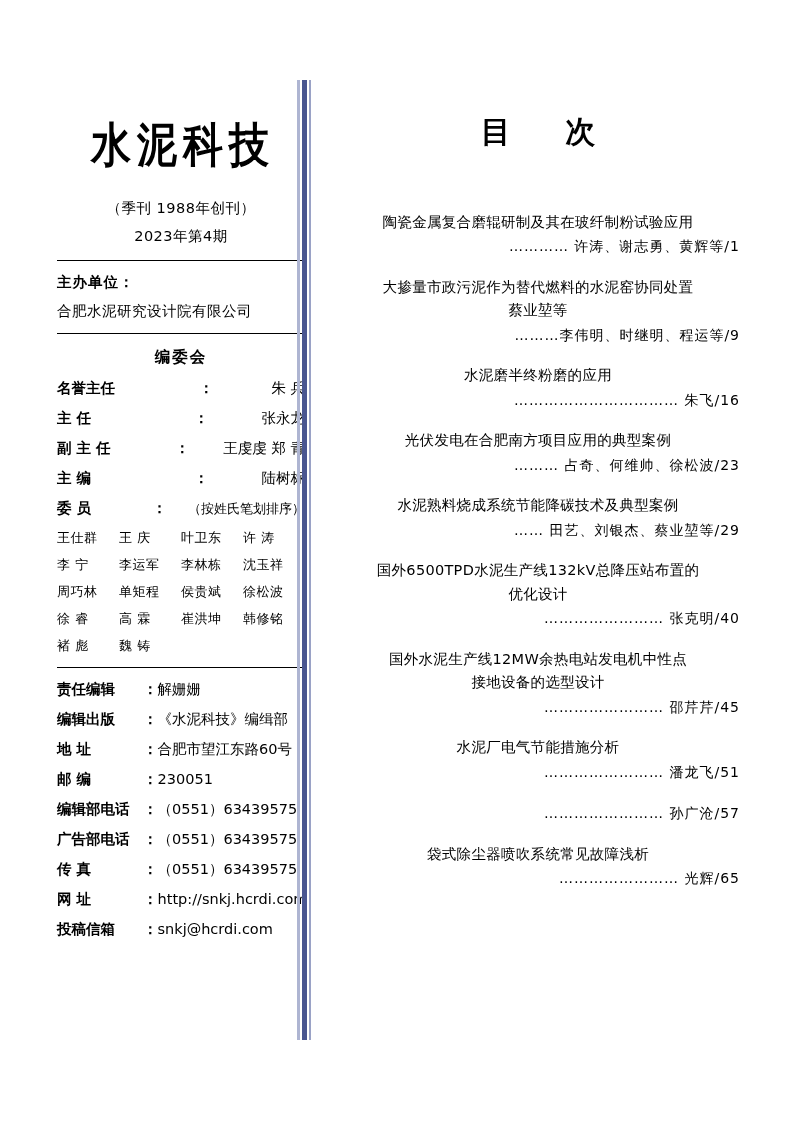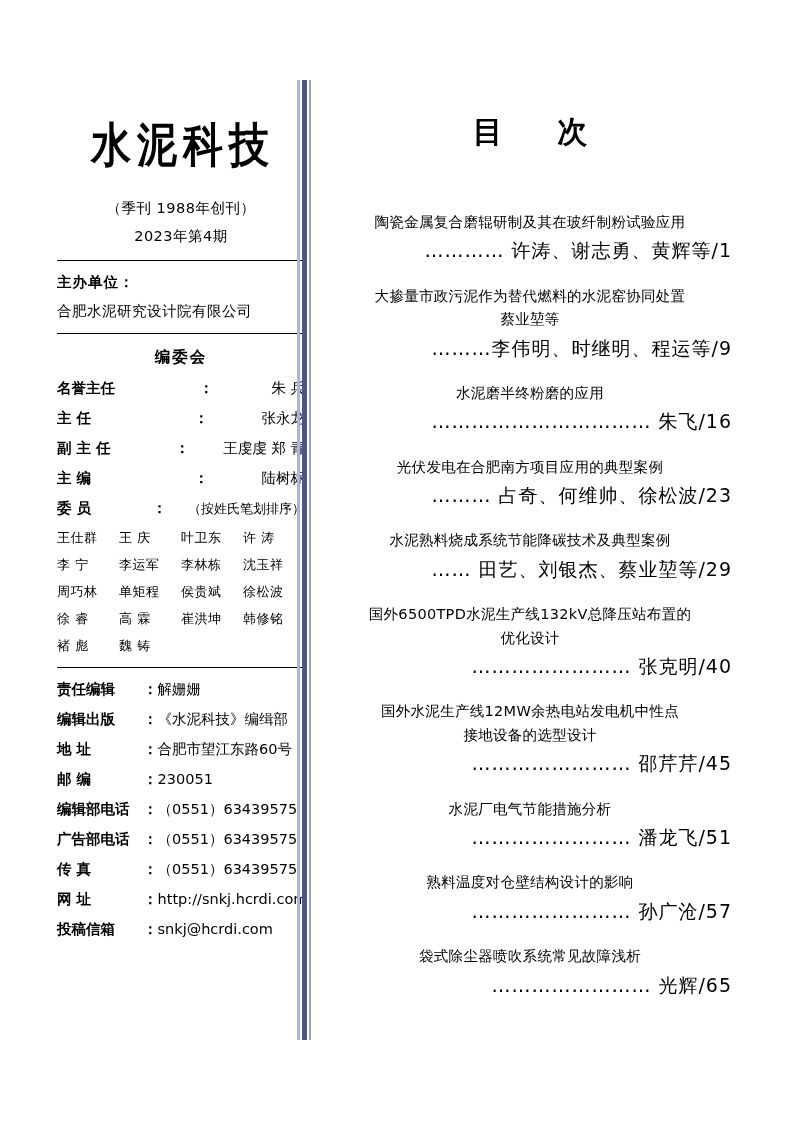--- a/index.html
+++ b/index.html
@@ -167,21 +167,21 @@
     width: 4px;
     background: linear-gradient(to right, #c9cee4, #5f6ba6);
   }
   .divider .bar.b1 { left: 0px; background: #aeb5d2; width: 3px;}
   .divider .bar.b2 { left: 5px; background: #4a5690; width: 5px;}
   .divider .bar.b3 { left: 12px; background: #9aa2c6; width: 2px;}
 
   
   .toc {
     position: absolute;
-    left: 328px;
+    left: 336px;
     top: 112px;
     width: 404px;
   }
   .toc-title {
     font-family: "DejaVu Serif", "Liberation Serif", serif;
     font-size: 30px;
     font-weight: bold;
     text-align: center;
     letter-spacing: 22px;
     padding-left: 22px;
@@ -190,21 +190,21 @@
   .toc-entry {
     margin-bottom: 17px;
   }
   .toc-line {
     font-size: 14.5px;
     line-height: 1.62;
     letter-spacing: 0.3px;
     text-align: center;
   }
   .toc-authors {
-    font-size: 19px;
+    font-size: 14px;
     text-align: right;
     line-height: 1.75;
     letter-spacing: 0.3px;
     white-space: nowrap;
   }
   .dots { letter-spacing: 1px; }
 </style>
 </head>
 <body>
 
@@ -380,21 +380,20 @@
       <div class="toc-line">接地设备的选型设计</div>
       <div class="toc-authors dots">……………………  邵芹芹/45</div>
     </div>
 
     <div class="toc-entry">
       <div class="toc-line">水泥厂电气节能措施分析</div>
       <div class="toc-authors dots">……………………  潘龙飞/51</div>
     </div>
 
     <div class="toc-entry">
-      <div class="toc-line">熟料温度对仓壁结构设计的影响</div>
       <div class="toc-authors dots">……………………  孙广沧/57</div>
     </div>
 
     <div class="toc-entry">
       <div class="toc-line">袋式除尘器喷吹系统常见故障浅析</div>
       <div class="toc-authors dots">……………………  光辉/65</div>
     </div>
 
   </div>
 

